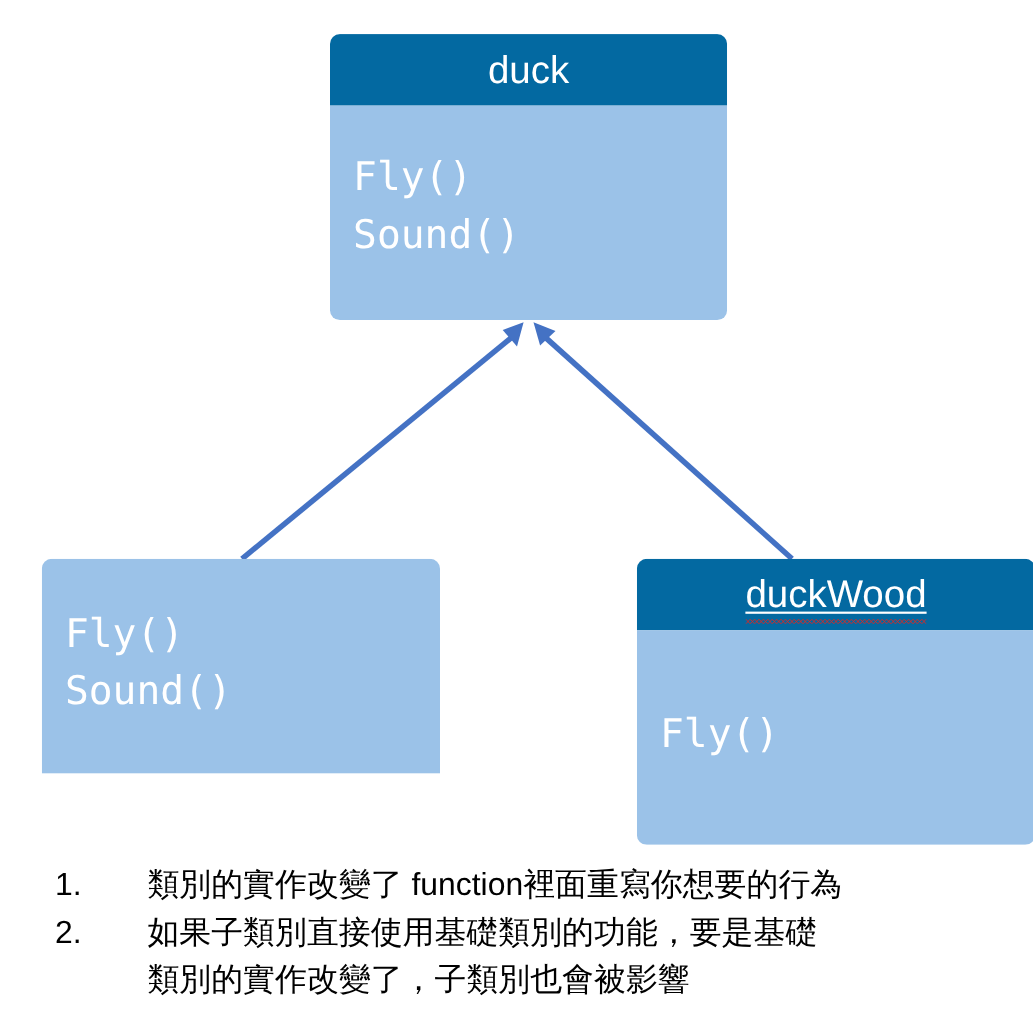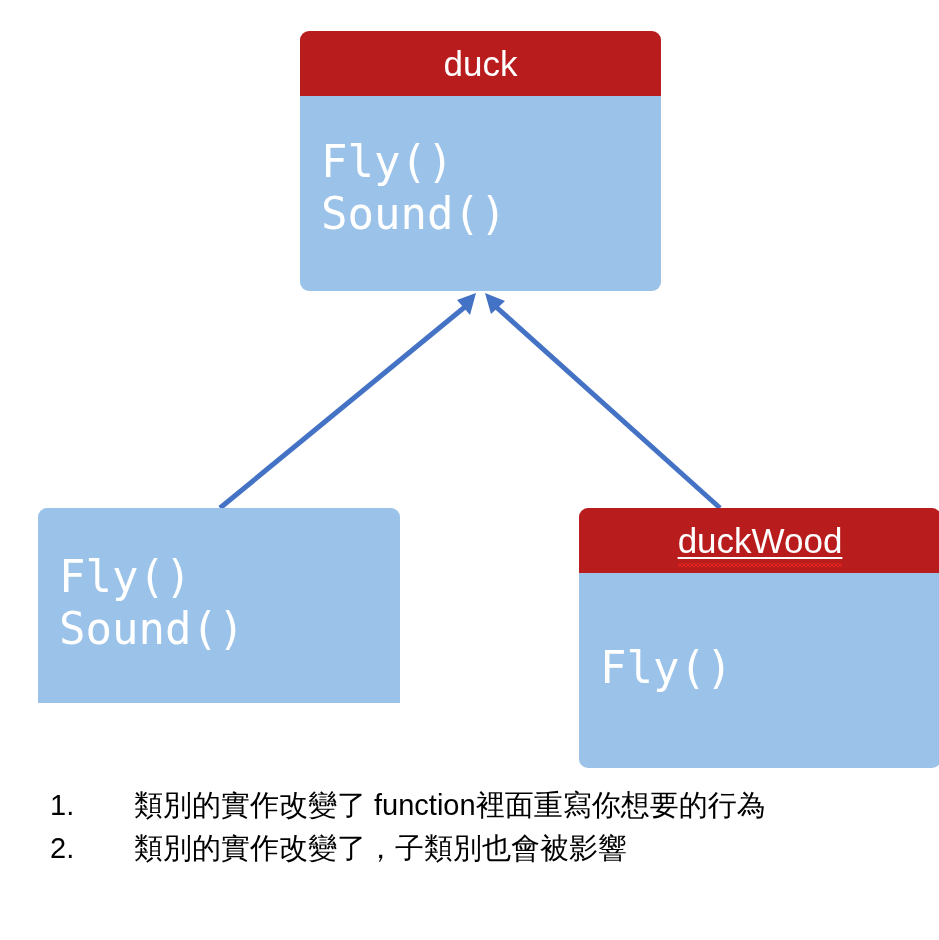--- a/index.html
+++ b/index.html
@@ -34,21 +34,21 @@
 
   
   .class-box {
     position: absolute;
     border-radius: 9px;
     overflow: hidden;
     box-sizing: border-box;
   }
   .class-header {
     width: 100%;
-    background: #b91c1c;
+    background: #0369a1;
     color: #ffffff;
     text-align: left;
     box-sizing: border-box;
     display: flex;
     align-items: center;
     justify-content: center;
   }
   .class-title {
     font-size: 35px;
     font-weight: 400;
@@ -77,21 +77,21 @@
     background-size: 4px 4px;
     background-repeat: repeat-x;
   }
 
   .class-body {
     width: 100%;
     background: #9BC2E8;
     box-sizing: border-box;
     color: #ffffff;
     font-family: "DejaVu Sans Mono", "Liberation Mono", monospace;
-    font-size: 44px;
+    font-size: 36px;
     line-height: 52px;
     letter-spacing: 0px;
   }
   .method {
     white-space: pre;
   }
 
   
   #box-duck {
     left: 300px;
@@ -206,18 +206,19 @@
   <div id="notes">
     <div class="note-item">
       <span class="note-num">1.</span>
       <span class="note-text">
         <span class="note-line">類別的實作改變了 function裡面重寫你想要的行為</span>
       </span>
     </div>
     <div class="note-item">
       <span class="note-num">2.</span>
       <span class="note-text">
+        <span class="note-line">如果子類別直接使用基礎類別的功能，要是基礎</span>
         <span class="note-line">類別的實作改變了，子類別也會被影響</span>
       </span>
     </div>
   </div>
 
 </div>
 
 </body></html>

